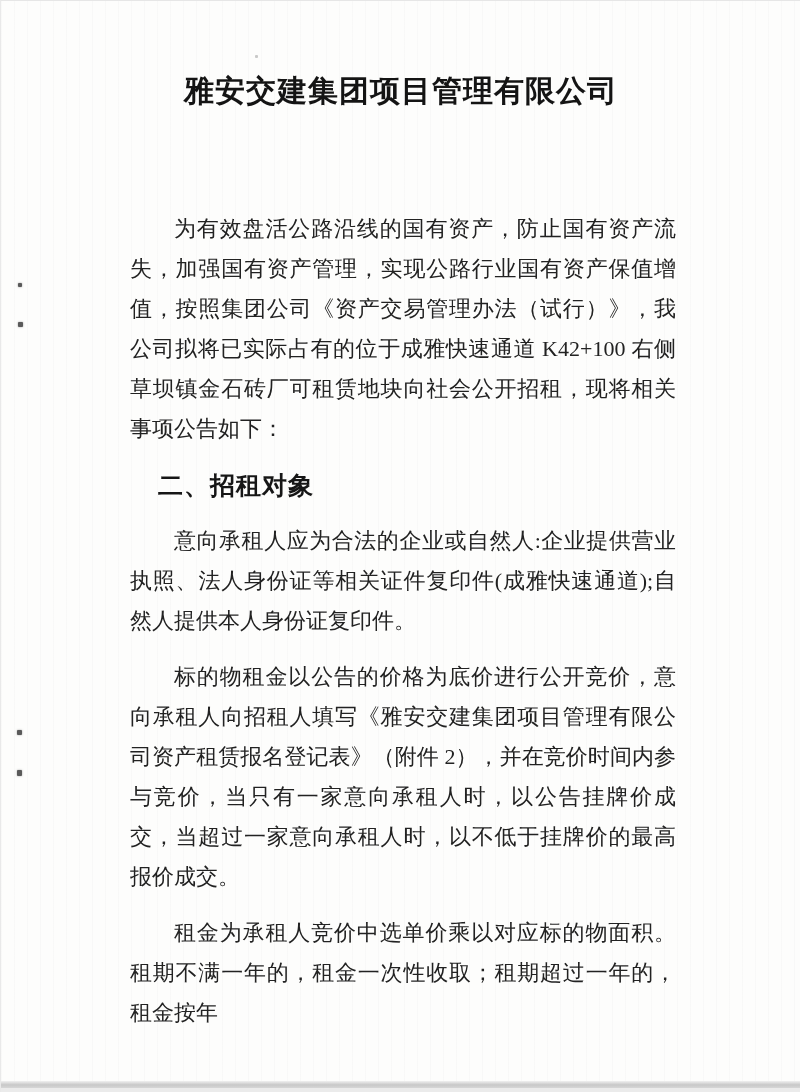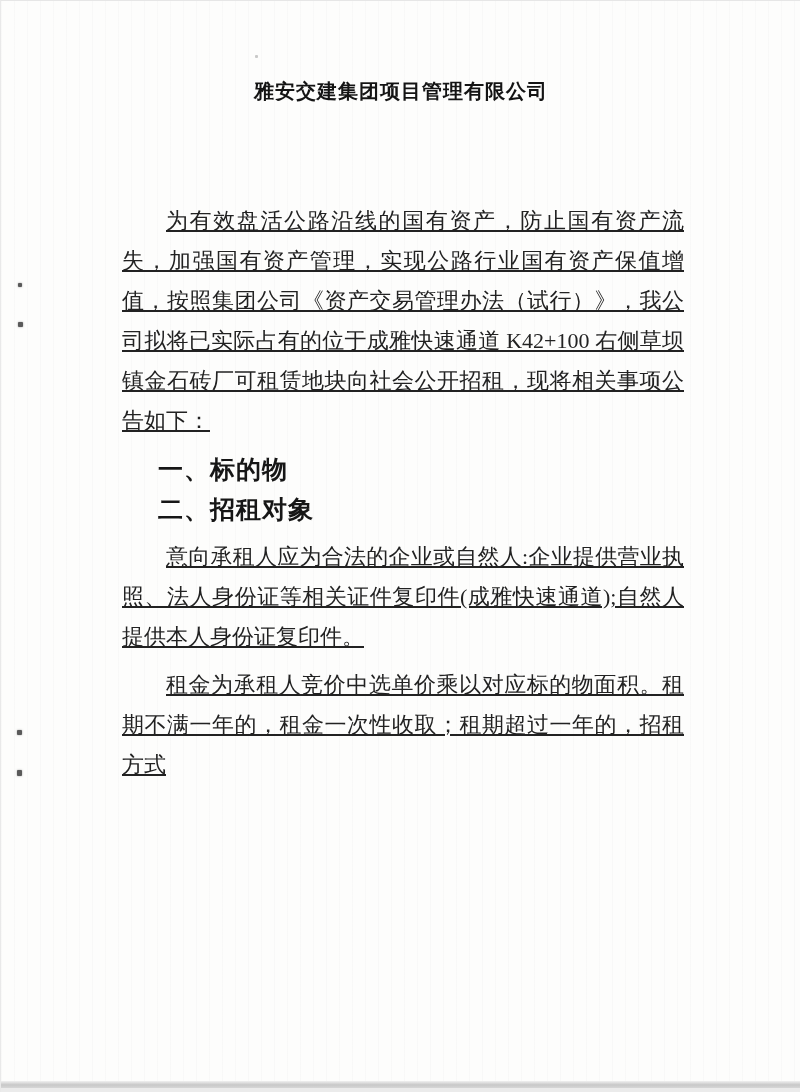--- a/index.html
+++ b/index.html
@@ -27,42 +27,41 @@
 
   
   .doc-title {
     position: absolute;
     left: 0;
     top: 70px;
     width: 800px;
     text-align: center;
     font-family: "Liberation Serif", "DejaVu Serif", serif;
     font-weight: 700;
-    font-size: 20px;
+    font-size: 30px;
     line-height: 40px;
     letter-spacing: 1px;
     color: #141414;
   }
 
   
   .doc-body {
     position: absolute;
     left: 113px;
     top: 192px;
     width: 578px;
     font-size: 22px;
     line-height: 40px;
     color: #222222;
   }
   .para {
-    margin: 8px;
+    margin: 16px;
     text-indent: 2em;
     text-align: justify;
     text-justify: inter-ideograph;
-    text-decoration: underline;
   }
   .sec-heading {
     margin: 0;
     padding-left: 44px;
     font-family: "Liberation Sans", "DejaVu Sans", sans-serif;
     font-weight: 700;
     font-size: 25px;
     line-height: 40px;
     color: #161616;
     letter-spacing: 1px;
@@ -103,24 +102,24 @@
 <body>
 
 <div class="scan-page">
 
   <div class="doc-title">
     <div>雅安交建集团项目管理有限公司</div>
   </div>
 
   <div class="doc-body">
     <p class="para">为有效盘活公路沿线的国有资产，防止国有资产流失，加强国有资产管理，实现公路行业国有资产保值增值，按照集团公司《资产交易管理办法（试行）》，我公司拟将已实际占有的位于成雅快速通道 K42+100 右侧草坝镇金石砖厂可租赁地块向社会公开招租，现将相关事项公告如下：</p>
-    <p class="sec-heading">一、标的物</p>
     <p class="sec-heading">二、招租对象</p>
     <p class="para">意向承租人应为合法的企业或自然人:企业提供营业执照、法人身份证等相关证件复印件(成雅快速通道);自然人提供本人身份证复印件。</p>
-    <p class="para">租金为承租人竞价中选单价乘以对应标的物面积。租期不满一年的，租金一次性收取；租期超过一年的，招租方式</p>
+    <p class="para">标的物租金以公告的价格为底价进行公开竞价，意向承租人向招租人填写《雅安交建集团项目管理有限公司资产租赁报名登记表》（附件 2），并在竞价时间内参与竞价，当只有一家意向承租人时，以公告挂牌价成交，当超过一家意向承租人时，以不低于挂牌价的最高报价成交。</p>
+    <p class="para">租金为承租人竞价中选单价乘以对应标的物面积。租期不满一年的，租金一次性收取；租期超过一年的，租金按年</p>
   </div>
 
   <div class="speck s1"></div>
   <div class="speck s2"></div>
   <div class="speck s3"></div>
   <div class="speck s4"></div>
   <div class="speck s5"></div>
 
   <div class="page-bottom-shadow"></div>
   <div class="page-bottom-bed"></div>

